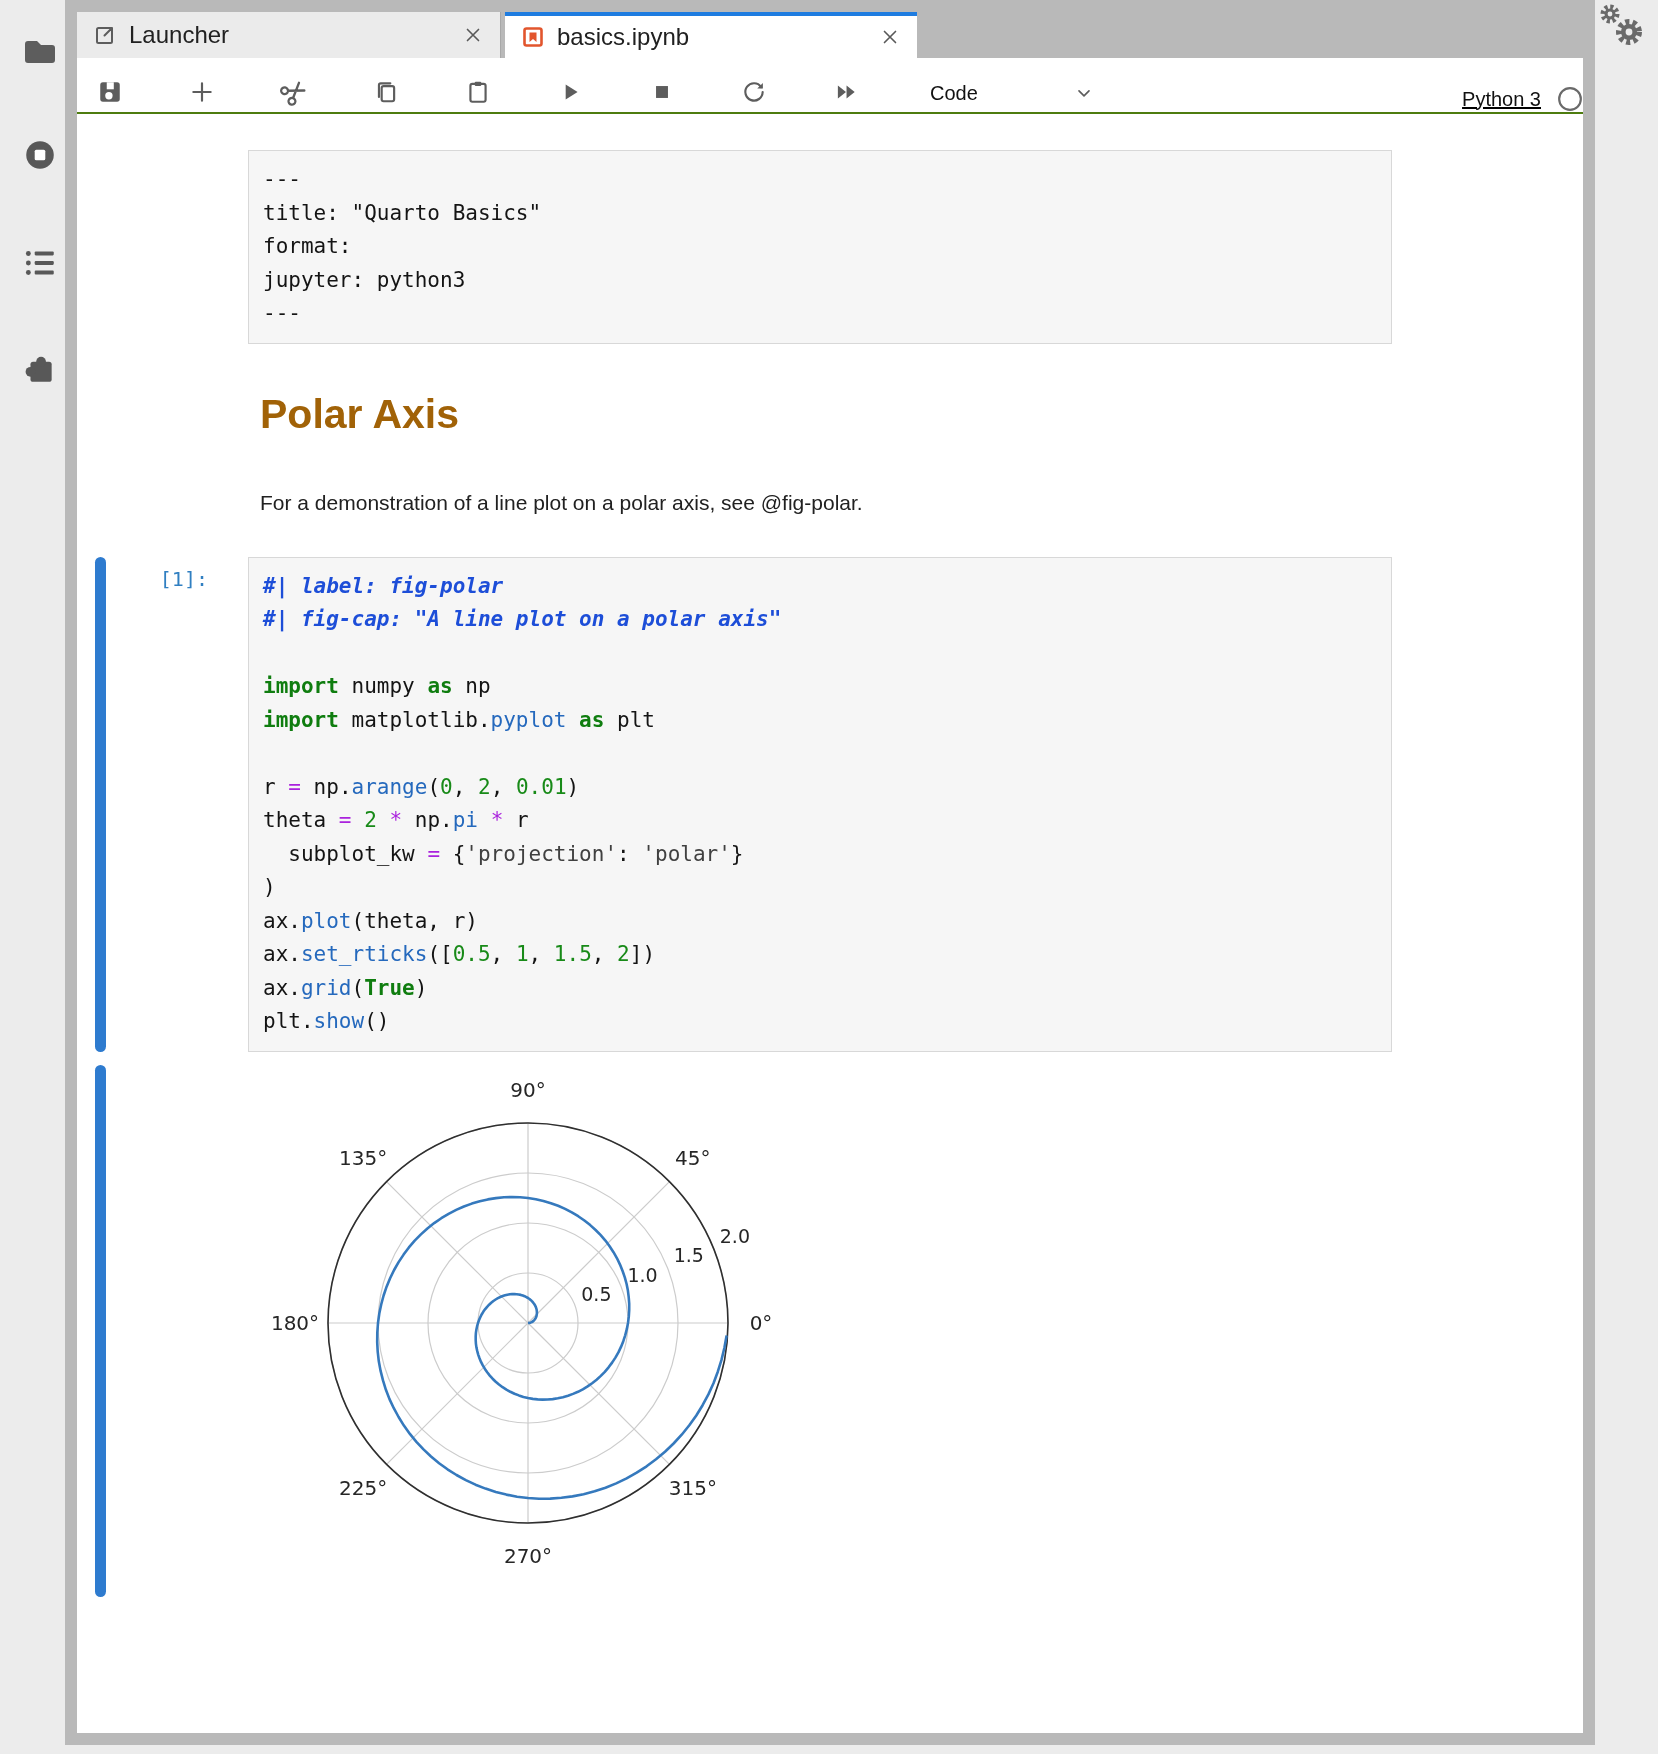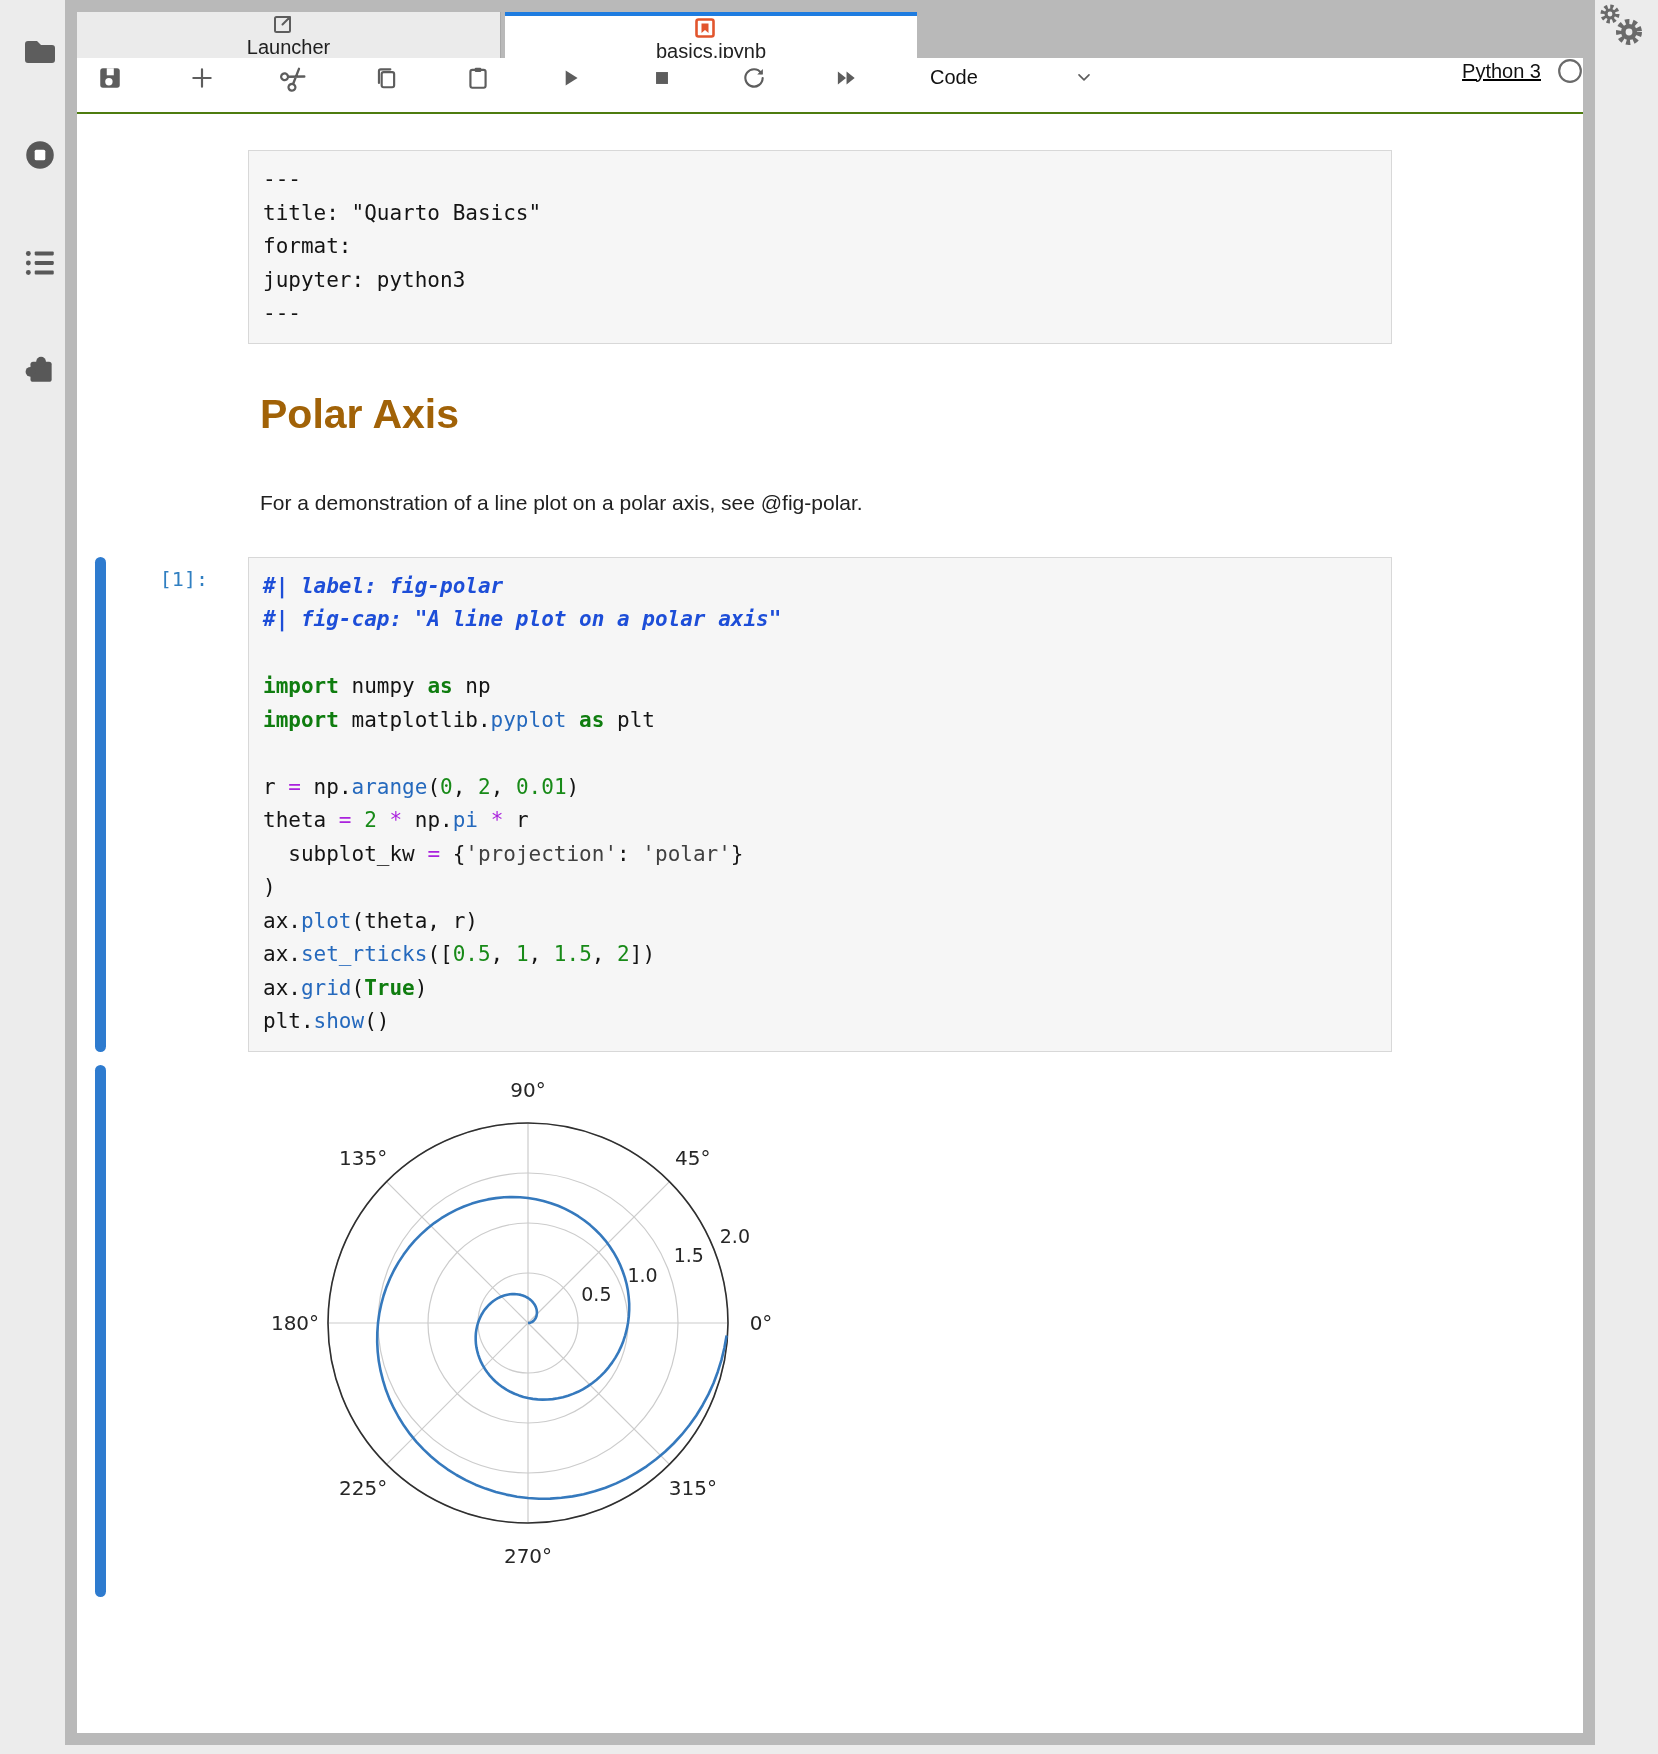--- a/index.html
+++ b/index.html
@@ -13,28 +13,28 @@
   .activity-bar{position:absolute;left:0;top:0;width:65px;height:100%;background:#ececec;}
   .activity-item{position:absolute;left:22px;width:36px;height:32px;cursor:pointer;}
   .activity-item svg{display:block;}
   
   .gears{position:absolute;right:8px;top:2px;width:54px;height:52px;}
   
   .window{position:absolute;left:65px;top:0;width:1530px;height:1745px;background:#b9b9b9;}
   .panel{position:absolute;left:12px;top:12px;width:1506px;height:1721px;background:#ffffff;overflow:hidden;}
   
   .tabbar{position:absolute;top:0;left:0;right:0;height:46px;background:#b9b9b9;display:flex;align-items:flex-end;}
-  .tab{height:46px;box-sizing:border-box;display:flex;align-items:center;padding:0 16px;font-size:20px;color:#212121;flex-direction:column;}
+  .tab{height:46px;box-sizing:border-box;display:flex;align-items:center;padding:0 16px;font-size:24px;color:#212121;}
   .tab-launcher{width:424px;background:#ebebeb;border-right:1px solid #a8a8a8;}
   .tab-active{width:412px;background:#ffffff;border-top:4px solid #1e7ce0;margin-left:4px;}
   .tab .tab-icon{width:24px;height:24px;margin-right:12px;flex:none;}
   .tab .tab-label{flex:1;}
   .tab .tab-close{width:22px;height:22px;flex:none;cursor:pointer;}
   
-  .toolbar{position:absolute;top:46px;left:0;right:0;height:54px;background:#fff;border-bottom:5px solid #4d7c0f;display:flex;align-items:flex-start;padding-left:9px;box-sizing:content-box;gap:32px;}
+  .toolbar{position:absolute;top:46px;left:0;right:0;height:54px;background:#fff;border-bottom:5px solid #4d7c0f;display:flex;align-items:flex-end;padding-left:9px;box-sizing:content-box;gap:32px;}
   .tbtn{width:48px;height:40px;display:flex;align-items:center;justify-content:center;margin-right:12px;flex:none;cursor:pointer;border-radius:3px;}
   .celltype-select{margin-left:6px;width:164px;height:38px;display:flex;align-items:center;justify-content:space-between;font-size:20px;color:#111;cursor:pointer;padding:0 10px;flex:none;}
   .toolbar-right{margin-left:auto;display:flex;align-items:center;text-decoration:underline;}
   .kernel-name{font-size:20px;color:#111;margin-right:16px;cursor:pointer;}
   
   .notebook{position:absolute;top:102px;left:0;right:0;bottom:0;overflow:hidden;background:#fff;}
   .cell-row{display:flex;align-items:stretch;margin-left:18px;}
   .collapser{width:11px;border-radius:6px;background:#2e7bcf;flex:none;cursor:pointer;}
   .collapser.invisible{background:transparent;}
   .prompt{width:142px;flex:none;text-align:right;box-sizing:border-box;padding:10px 40px 0 0;

